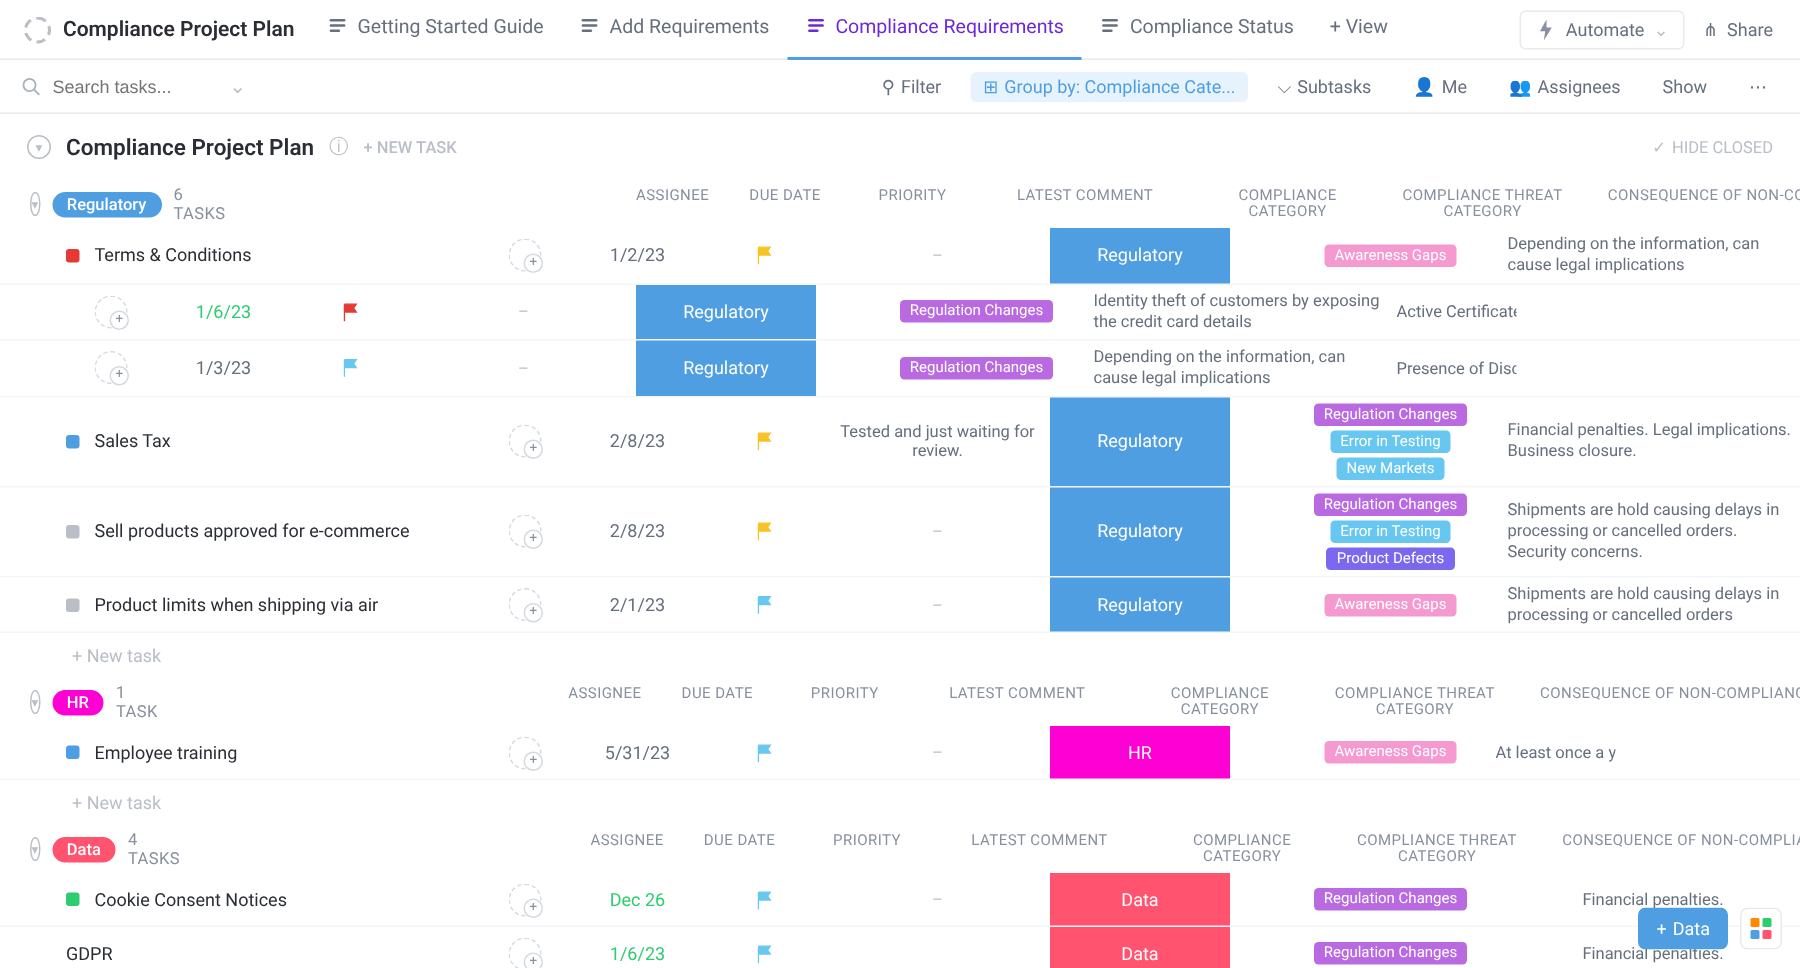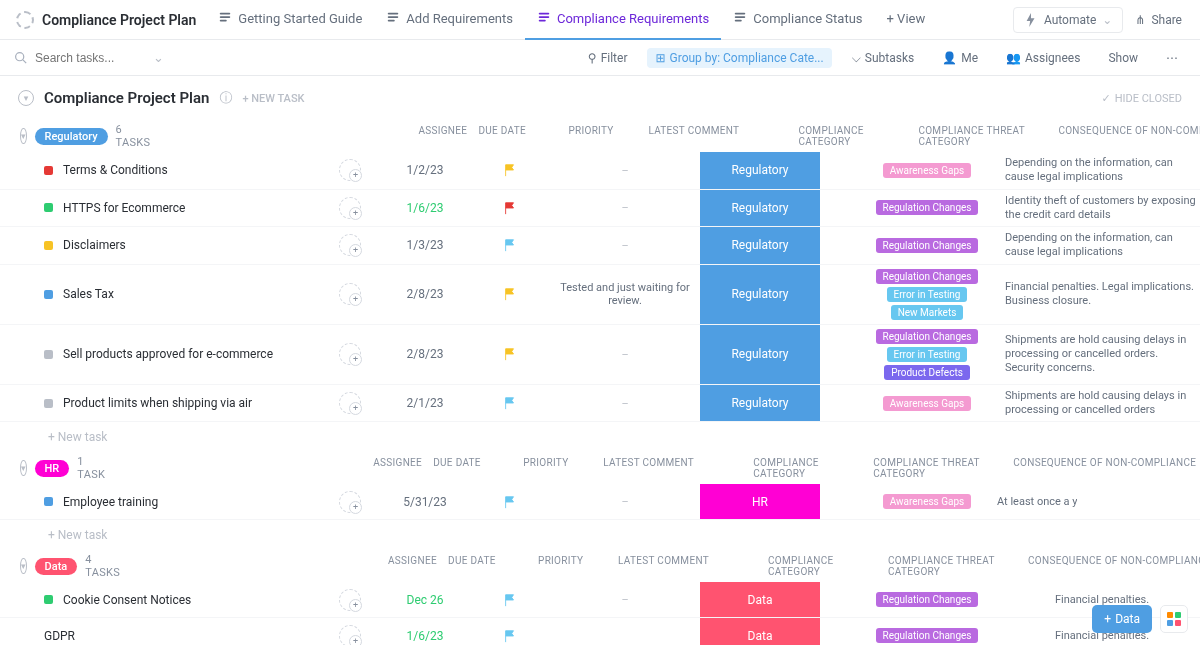--- a/index.html
+++ b/index.html
@@ -34,21 +34,21 @@
 .group-head { display: flex; align-items: center; height: 32px; padding: 0 20px; gap: 8px; font-size: 11px; color: #87909e; }
 .collapse-caret { width: 16px; height: 16px; border: 1.5px solid #b9bec7; border-radius: 50%; display: flex; align-items: center; justify-content: center; color: #b9bec7; cursor: pointer; font-size: 9px; }
 .group-tag { padding: 2px 10px; border-radius: 10px; color: #fff; font-size: 11px; font-weight: 500; }
 .group-tag.reg { background: #4f9ee2; }
 .group-tag.hr { background: #ff00d4; }
 .group-tag.data { background: #ff5370; }
 .group-count { text-transform: uppercase; letter-spacing: 0.3px; }
 
 
 .cols { display: flex; flex: 1; }
-.col { text-transform: uppercase; font-size: 10px; color: #87909e; letter-spacing: 0.3px; text-align: left; }
+.col { text-transform: uppercase; font-size: 10px; color: #87909e; letter-spacing: 0.3px; text-align: center; }
 .col.name { flex: 0 0 260px; }
 .col.assignee { flex: 0 0 60px; }
 .col.due { flex: 0 0 90px; }
 .col.prio { flex: 0 0 80px; }
 .col.comment { flex: 0 0 150px; }
 .col.cat { flex: 0 0 120px; }
 .col.threat { flex: 0 0 140px; }
 .col.conseq { flex: 0 0 210px; }
 
 
@@ -228,48 +228,40 @@
         <span class="dash">–</span>
       </div>
       <div class="cell cat reg">Regulatory</div>
       <div class="cell threat">
         <span class="threat-chip" style="background:#f49ad1">Awareness Gaps</span>
       </div>
       <div class="cell conseq">Depending on the information, can cause legal implications</div>
       <div class="cell perf">Presence of Terms a</div>
     </div>
     <div class="row">
-      <div class="cell name">
-        <span class="status-sq" style="background:#2ecc71"></span>
-        <span>HTTPS for Ecommerce</span>
-      </div>
       <div class="cell assignee">
         <span class="assignee-placeholder"></span>
       </div>
       <div class="cell due green">1/6/23</div>
       <div class="cell prio">
         <svg class="flag" viewBox="0 0 16 16">
           <path d="M3 2v13M3 2h9l-2 3 2 3H3" fill="#e53935" stroke="#e53935" stroke-width="1"></path>
         </svg>
       </div>
       <div class="cell comment">
         <span class="dash">–</span>
       </div>
       <div class="cell cat reg">Regulatory</div>
       <div class="cell threat">
         <span class="threat-chip" style="background:#b96ae0">Regulation Changes</span>
       </div>
       <div class="cell conseq">Identity theft of customers by exposing the credit card details</div>
       <div class="cell perf">Active Certificate fo</div>
     </div>
     <div class="row">
-      <div class="cell name">
-        <span class="status-sq" style="background:#f7c325"></span>
-        <span>Disclaimers</span>
-      </div>
       <div class="cell assignee">
         <span class="assignee-placeholder"></span>
       </div>
       <div class="cell due ">1/3/23</div>
       <div class="cell prio">
         <svg class="flag" viewBox="0 0 16 16">
           <path d="M3 2v13M3 2h9l-2 3 2 3H3" fill="#67c7f0" stroke="#67c7f0" stroke-width="1"></path>
         </svg>
       </div>
       <div class="cell comment">

